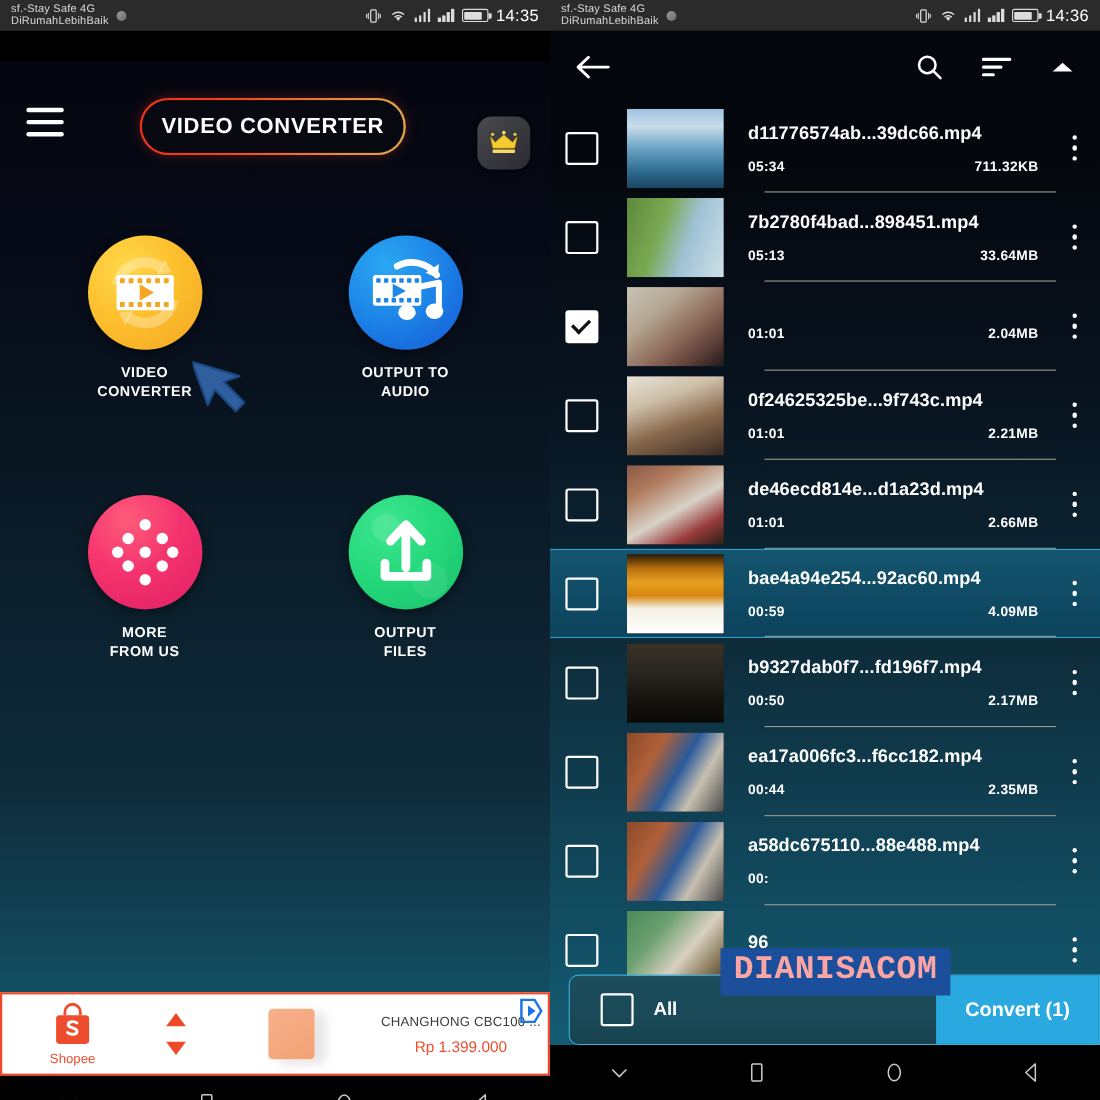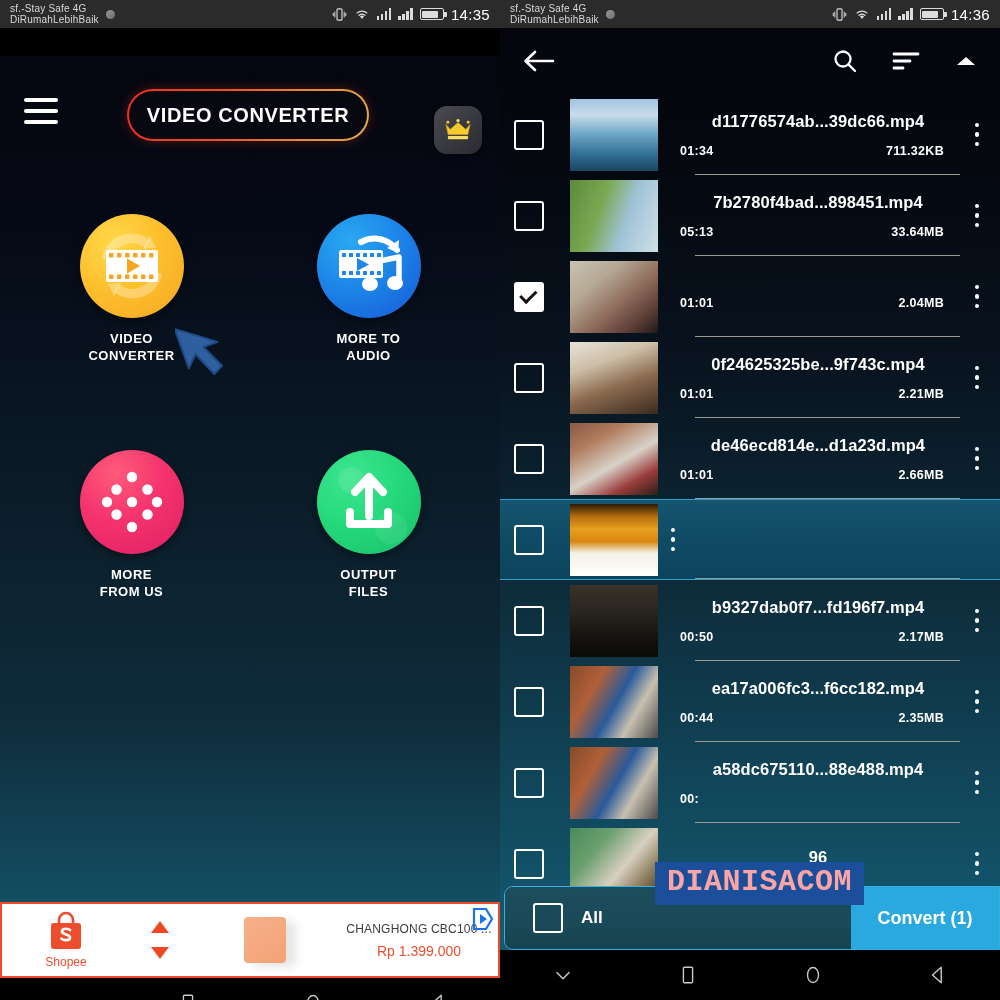--- a/index.html
+++ b/index.html
@@ -107,36 +107,36 @@
               border-top:1px solid #2a9fd0; border-bottom:1px solid #2a9fd0; }
   .chk { width:30px; height:30px; border:2.5px solid #fff; border-radius:3px;
     flex-shrink:0; display:flex; align-items:center; justify-content:center; }
   .chk.on { background:#fff; }
   .chk.on::after { content:""; width:13px; height:7px; border-left:3px solid #111;
     border-bottom:3px solid #111; transform:rotate(-45deg) translate(1px,-2px); }
   .thumb { width:88px; height:72px; margin-left:26px; flex-shrink:0;
     background:#16202b; overflow:hidden; position:relative; }
   .thumb .bg { position:absolute; inset:0; }
   .finfo { flex:1; margin-left:22px; margin-right:6px; display:flex; flex-direction:column;
-    height:72px; justify-content:center;text-align:center; }
+    height:72px; justify-content:center; }
   .fname { color:#fff; font-size:16.5px; font-weight:bold; letter-spacing:.1px; }
   .fmeta { display:flex; justify-content:space-between; margin-top:13px; padding-right:12px; }
   .fmeta span { color:#fff; font-size:12.5px; font-weight:bold; letter-spacing:.3px; }
   .fsep { position:absolute; left:195px; right:40px; bottom:0; height:1.5px;
     background:#9b9a8f; }
   .kebab { width:30px; margin-right:8px; display:flex; flex-direction:column;
     align-items:center; gap:5px; flex-shrink:0; }
   .kebab i { width:4.5px; height:4.5px; border-radius:50%; background:#fff; display:block; }
 
   .watermark { position:absolute; left:155px; bottom:95px; background:#1b4f9c;
     padding:3px 12px 6px; z-index:9; }
   .watermark span { color:#fca5a5; font-size:30px; font-weight:bold; letter-spacing:.5px;
     font-family:Liberation Mono, monospace; }
 
-  .actionbar { position:absolute; left:4px; right:0; bottom:50px; height:64px; display:flex;
+  .actionbar { position:absolute; left:17px; right:0; bottom:50px; height:64px; display:flex;
     border:1.5px solid #3aaede; border-radius:9px 0 0 9px; overflow:hidden; }
   .ab-all { flex:1; background:linear-gradient(180deg,#1d4e5e,#1a4957 60%,#17424f);
     display:flex; align-items:center; padding-left:28px; gap:18px; }
   .ab-all span { color:#fff; font-size:17px; font-weight:bold; }
   .ab-convert { width:148px; background:#2aa8e0; display:flex; align-items:center;
     justify-content:center; }
   .ab-convert span { color:#fff; font-size:18px; font-weight:bold; }
 
   
   .navbar { position:absolute; left:0; bottom:0; width:500px; height:50px; background:#000;
@@ -262,21 +262,21 @@
                   <rect x="53" y="57" width="4" height="4" rx=".6"></rect>
                     <rect x="60" y="57" width="4" height="4" rx=".6"></rect>
                 </g>
                 <path d="M40 44l12 6.5-12 6.5z" fill="#1d86e8"></path>
                 <path d="M58 48l24-5v26" fill="none" stroke="#fff" stroke-width="5.5" stroke-linejoin="round"></path>
                 <ellipse cx="53" cy="70" rx="8" ry="7" fill="#fff"></ellipse>
                 <ellipse cx="78" cy="69" rx="8" ry="7" fill="#fff"></ellipse>
               </svg>
             </div>
             <div class="cell-label">
-              <div>MORE TO</div>
+              <div>OUTPUT TO</div>
               <div>AUDIO</div>
             </div>
           </div>
         </div>
 
         <div class="row-gap"></div>
 
         <div class="grid-row">
 
           <div class="cell">
@@ -427,21 +427,21 @@
       <div class="filelist">
 
         <div class="frow">
           <div class="chk"></div>
           <div class="thumb">
             <div class="bg" style="background:linear-gradient(180deg,#9fc3e0 0%,#c9dcea 22%,#6fa8c8 48%,#2f6d92 78%,#1b4560 100%)"></div>
           </div>
           <div class="finfo">
             <div class="fname">d11776574ab...39dc66.mp4</div>
             <div class="fmeta">
-              <span>01:34</span>
+              <span>05:34</span>
               <span>711.32KB</span>
             </div>
           </div>
           <div class="kebab">
               <i></i>
               <i></i>
               <i></i>
             </div>
           <div class="fsep"></div>
         </div>
@@ -523,20 +523,27 @@
               <i></i>
             </div>
           <div class="fsep"></div>
         </div>
 
         <div class="frow sel">
           <div class="chk"></div>
           <div class="thumb">
             <div class="bg" style="background:linear-gradient(180deg,#2a1a06 0%,#b8700e 18%,#e8a020 35%,#d8860f 52%,#f4f0e6 68%,#ffffff 100%)"></div>
           </div>
+          <div class="finfo">
+            <div class="fname">bae4a94e254...92ac60.mp4</div>
+            <div class="fmeta">
+              <span>00:59</span>
+              <span>4.09MB</span>
+            </div>
+          </div>
           <div class="kebab">
               <i></i>
               <i></i>
               <i></i>
             </div>
           <div class="fsep"></div>
         </div>
 
         <div class="frow">
           <div class="chk"></div>

